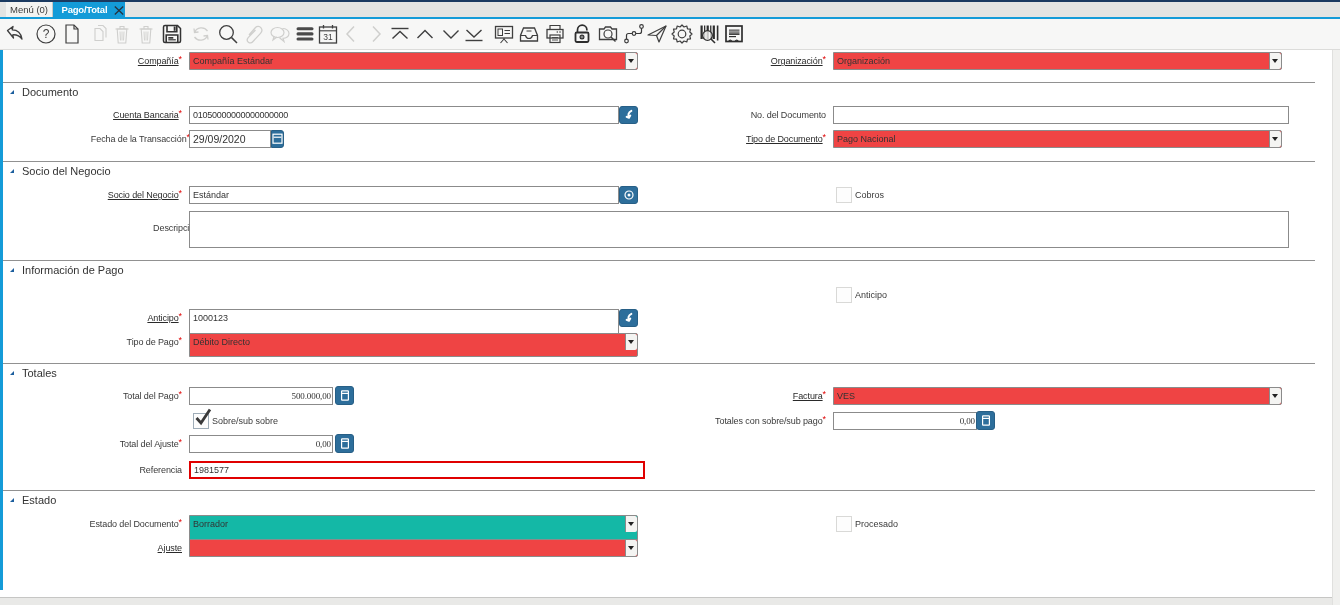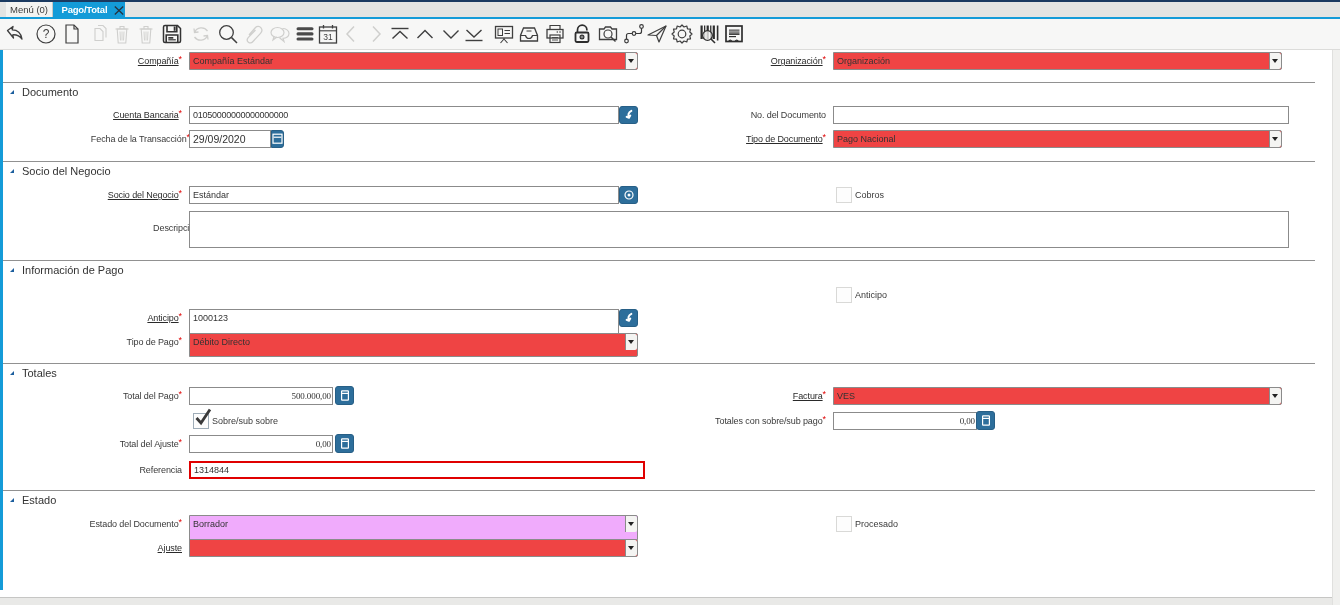--- a/index.html
+++ b/index.html
@@ -307,27 +307,27 @@
 
 <div class="lbl" style="left:0;top:435px;width:182px;line-height:18px">Total del Ajuste<span class="ast">*</span></div>
 <div class="fld num" style="left:189px;top:435px;width:144px;height:18px;line-height:16px">0,00</div>
 <div class="bbtn" style="left:335px;top:434px;width:19px;height:19px"></div>
 <svg class="abs" style="left:340px;top:438px" width="10" height="11" viewBox="0 0 10 11">
   <rect x="1.6" y="0.8" width="6.8" height="9.4" rx="0.5" fill="none" stroke="#fff" stroke-width="1.2"></rect>
   <line x1="1.6" y1="3.4" x2="8.4" y2="3.4" stroke="#fff" stroke-width="1.2"></line>
 </svg>
 
 <div class="lbl" style="left:0;top:461px;width:182px;line-height:18px">Referencia</div>
-<div class="fld" style="left:189px;top:461px;width:456px;height:18px;line-height:14px;border:2px solid #e00000">1314844</div>
+<div class="fld" style="left:189px;top:461px;width:456px;height:18px;line-height:14px;border:2px solid #e00000">1981577</div>
 
 <div class="sep" style="top:490px"></div>
 <div class="tri" style="top:498px"></div>
 <div class="sechdr" style="top:494px">Estado</div>
 
 <div class="lbl" style="left:0;top:515px;width:182px;line-height:18px">Estado del Documento<span class="ast">*</span></div>
-<div class="cmb" style="left:189px;top:515px;width:449px;height:26px;line-height:16px;background:#f0abfc">Borrador<span class="cmbbtn" style="height:16px"></span></div>
+<div class="cmb" style="left:189px;top:515px;width:449px;height:26px;line-height:16px;background:#14b8a6">Borrador<span class="cmbbtn" style="height:16px"></span></div>
 <div class="cb" style="left:836px;top:516px"></div>
 <div class="cblbl" style="left:855px;top:516px;line-height:16px">Procesado</div>
 
 <div class="lbl" style="left:0;top:539px;width:182px;line-height:18px"><u>Ajuste</u></div>
 <div class="cmb" style="left:189px;top:539px;width:449px;height:18px;line-height:16px">
     <span class="cmbbtn" style="height:16px"></span>
   </div>
 
 </body></html>

